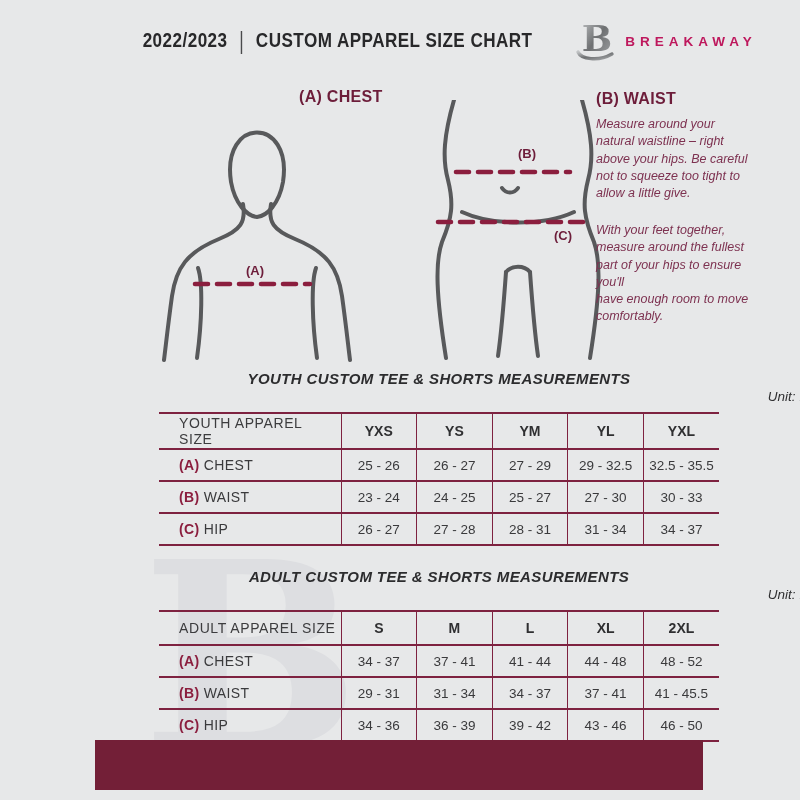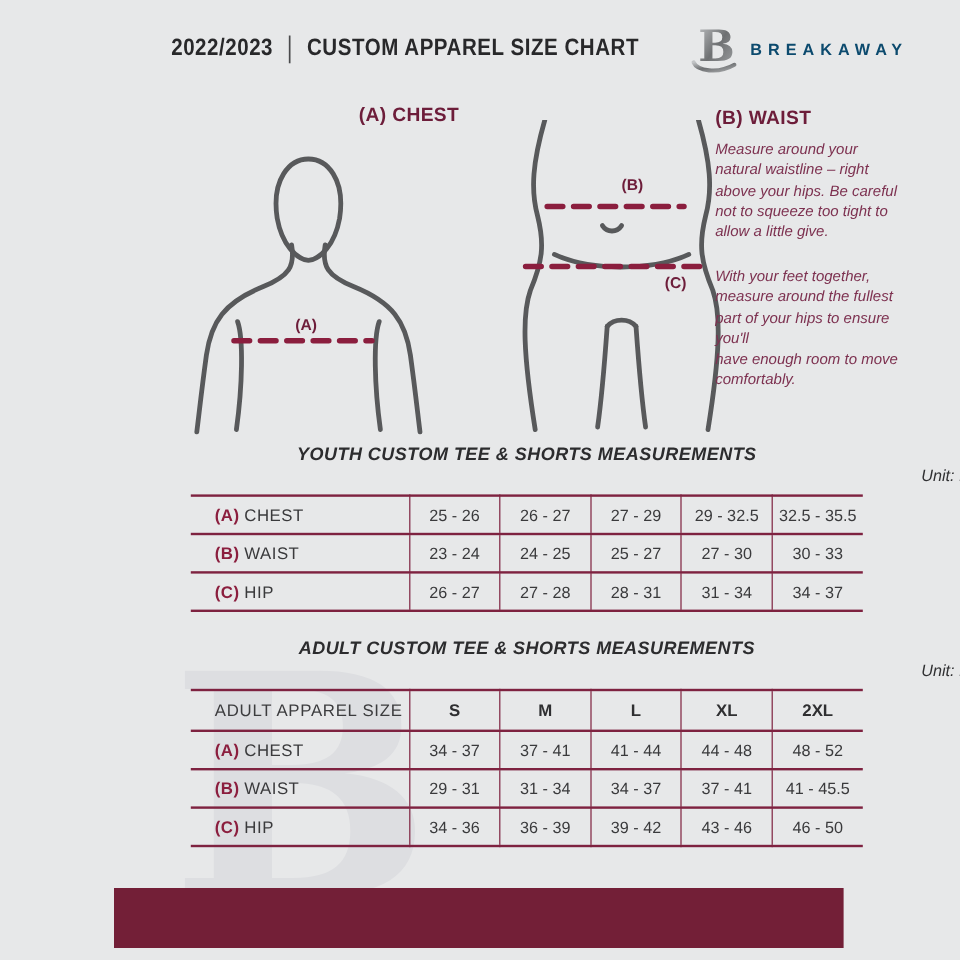--- a/index.html
+++ b/index.html
@@ -9,21 +9,21 @@
     font-family:"Liberation Sans", sans-serif;
     color:#2f2f31;
     padding-left:39px;
   }
 
   
   .header { height:78px; display:flex; align-items:center; justify-content:center; gap:20px; padding-top:4px; box-sizing:border-box; }
   .title-group { display:flex; align-items:center; gap:13px; font-weight:bold; font-size:19px; letter-spacing:.5px; color:#28282a; transform:scale(.9,1.04); white-space:nowrap; }
   .title-sep { font-weight:normal; color:#4a4a4c; transform:scaleY(1.25); display:inline-block; }
   .logo-group { display:flex; align-items:center; gap:9px; }
-  .brand-name { font-weight:bold; font-size:13.5px; letter-spacing:5px; color:#0c4a6e; }
+  .brand-name { font-weight:bold; font-size:13.5px; letter-spacing:5px; color:#be185d; }
 
   
   .diagram-section { position:relative; height:292px; }
   .fig { position:absolute; }
   .fig path, .fig line { fill:none; stroke:#58595b; stroke-width:4; stroke-linecap:round; }
   .fig .dash { stroke:#8b1e3e; stroke-width:4.6; stroke-dasharray:13 9; }
   .fig .tag { fill:#6d1d3a; font-family:"Liberation Sans",sans-serif; font-weight:bold; font-size:13px; }
   .measure-block { position:absolute; }
   .measure-block h3 { margin:0 0 8px 0; font-size:16px; letter-spacing:.3px; color:#6d1d3a; }
   .measure-block p { margin:0; font-size:12.5px; font-style:italic; line-height:1.38; color:#7d3150; white-space:pre-line; }
@@ -127,20 +127,28 @@
       <table class="size-table">
         <colgroup>
             <col style="width:182px">
             <col>
             <col>
             <col>
             <col>
             <col>
           </colgroup>
         <tbody>
+            <tr>
+          <th class="lbl-col">YOUTH APPAREL SIZE</th>
+          <th>YXS</th>
+          <th>YS</th>
+          <th>YM</th>
+          <th>YL</th>
+          <th>YXL</th>
+        </tr>
         <tr>
           <td class="lbl-cell"><span class="row-prefix">(A)</span><span>CHEST</span></td>
           <td>25 - 26</td>
           <td>26 - 27</td>
           <td>27 - 29</td>
           <td>29 - 32.5</td>
           <td>32.5 - 35.5</td>
         </tr>
         <tr>
           <td class="lbl-cell"><span class="row-prefix">(B)</span><span>WAIST</span></td>

